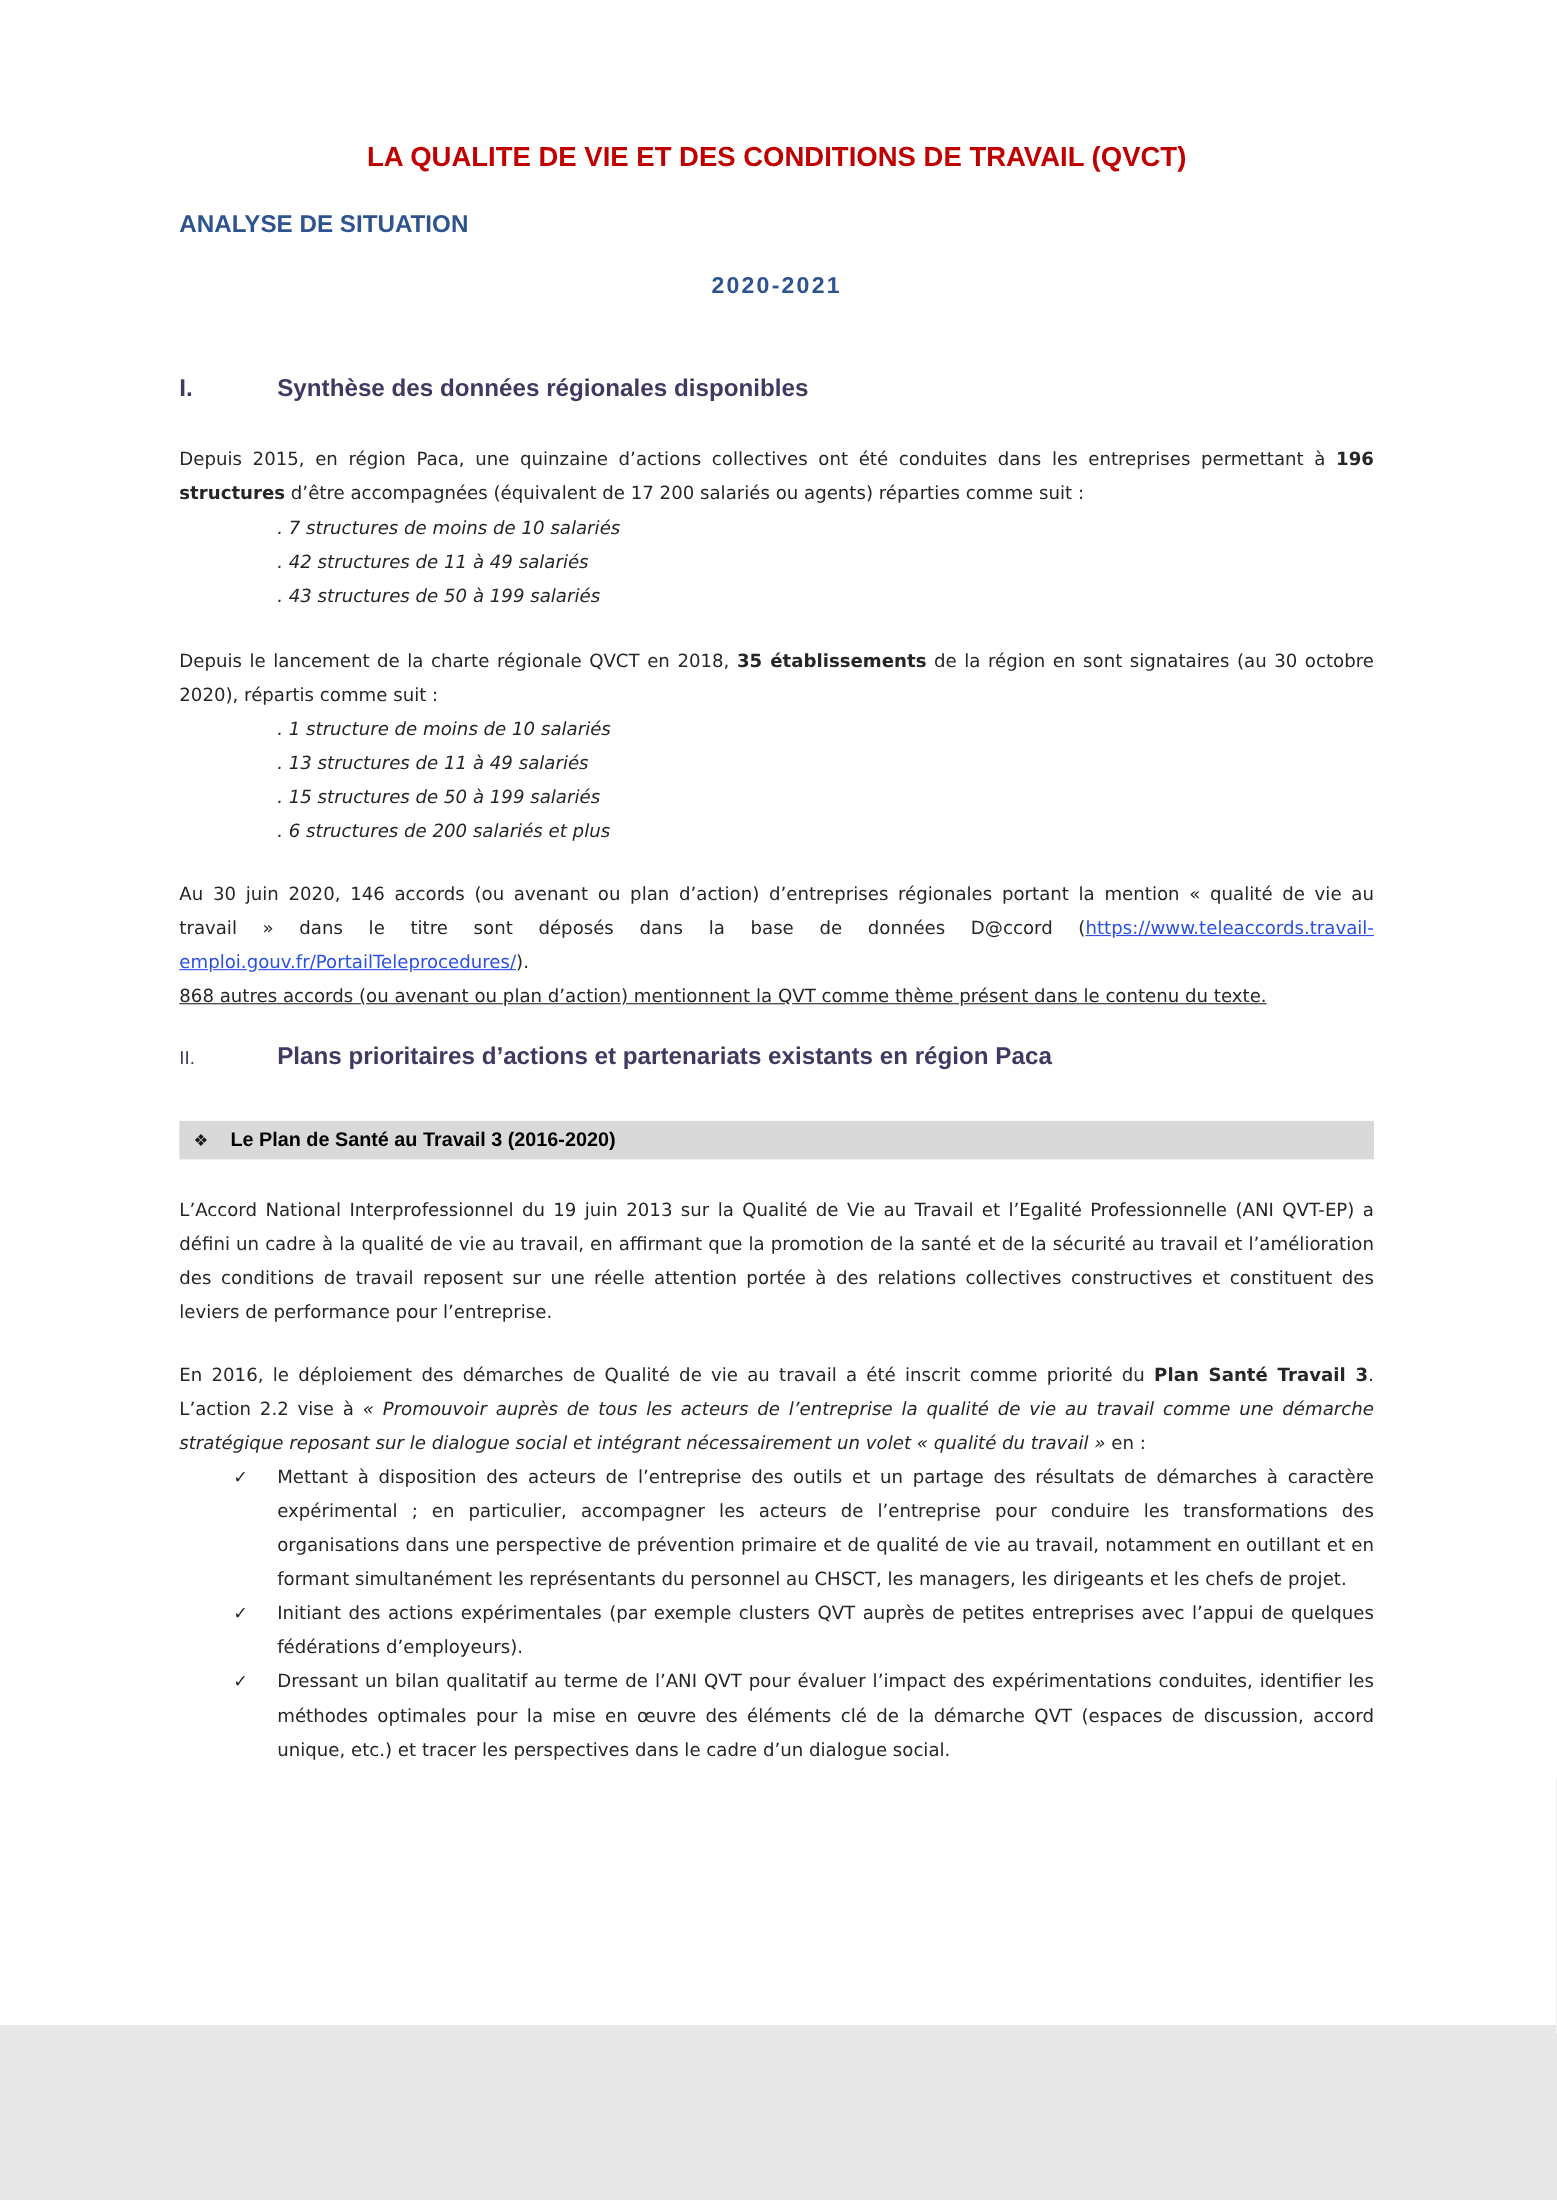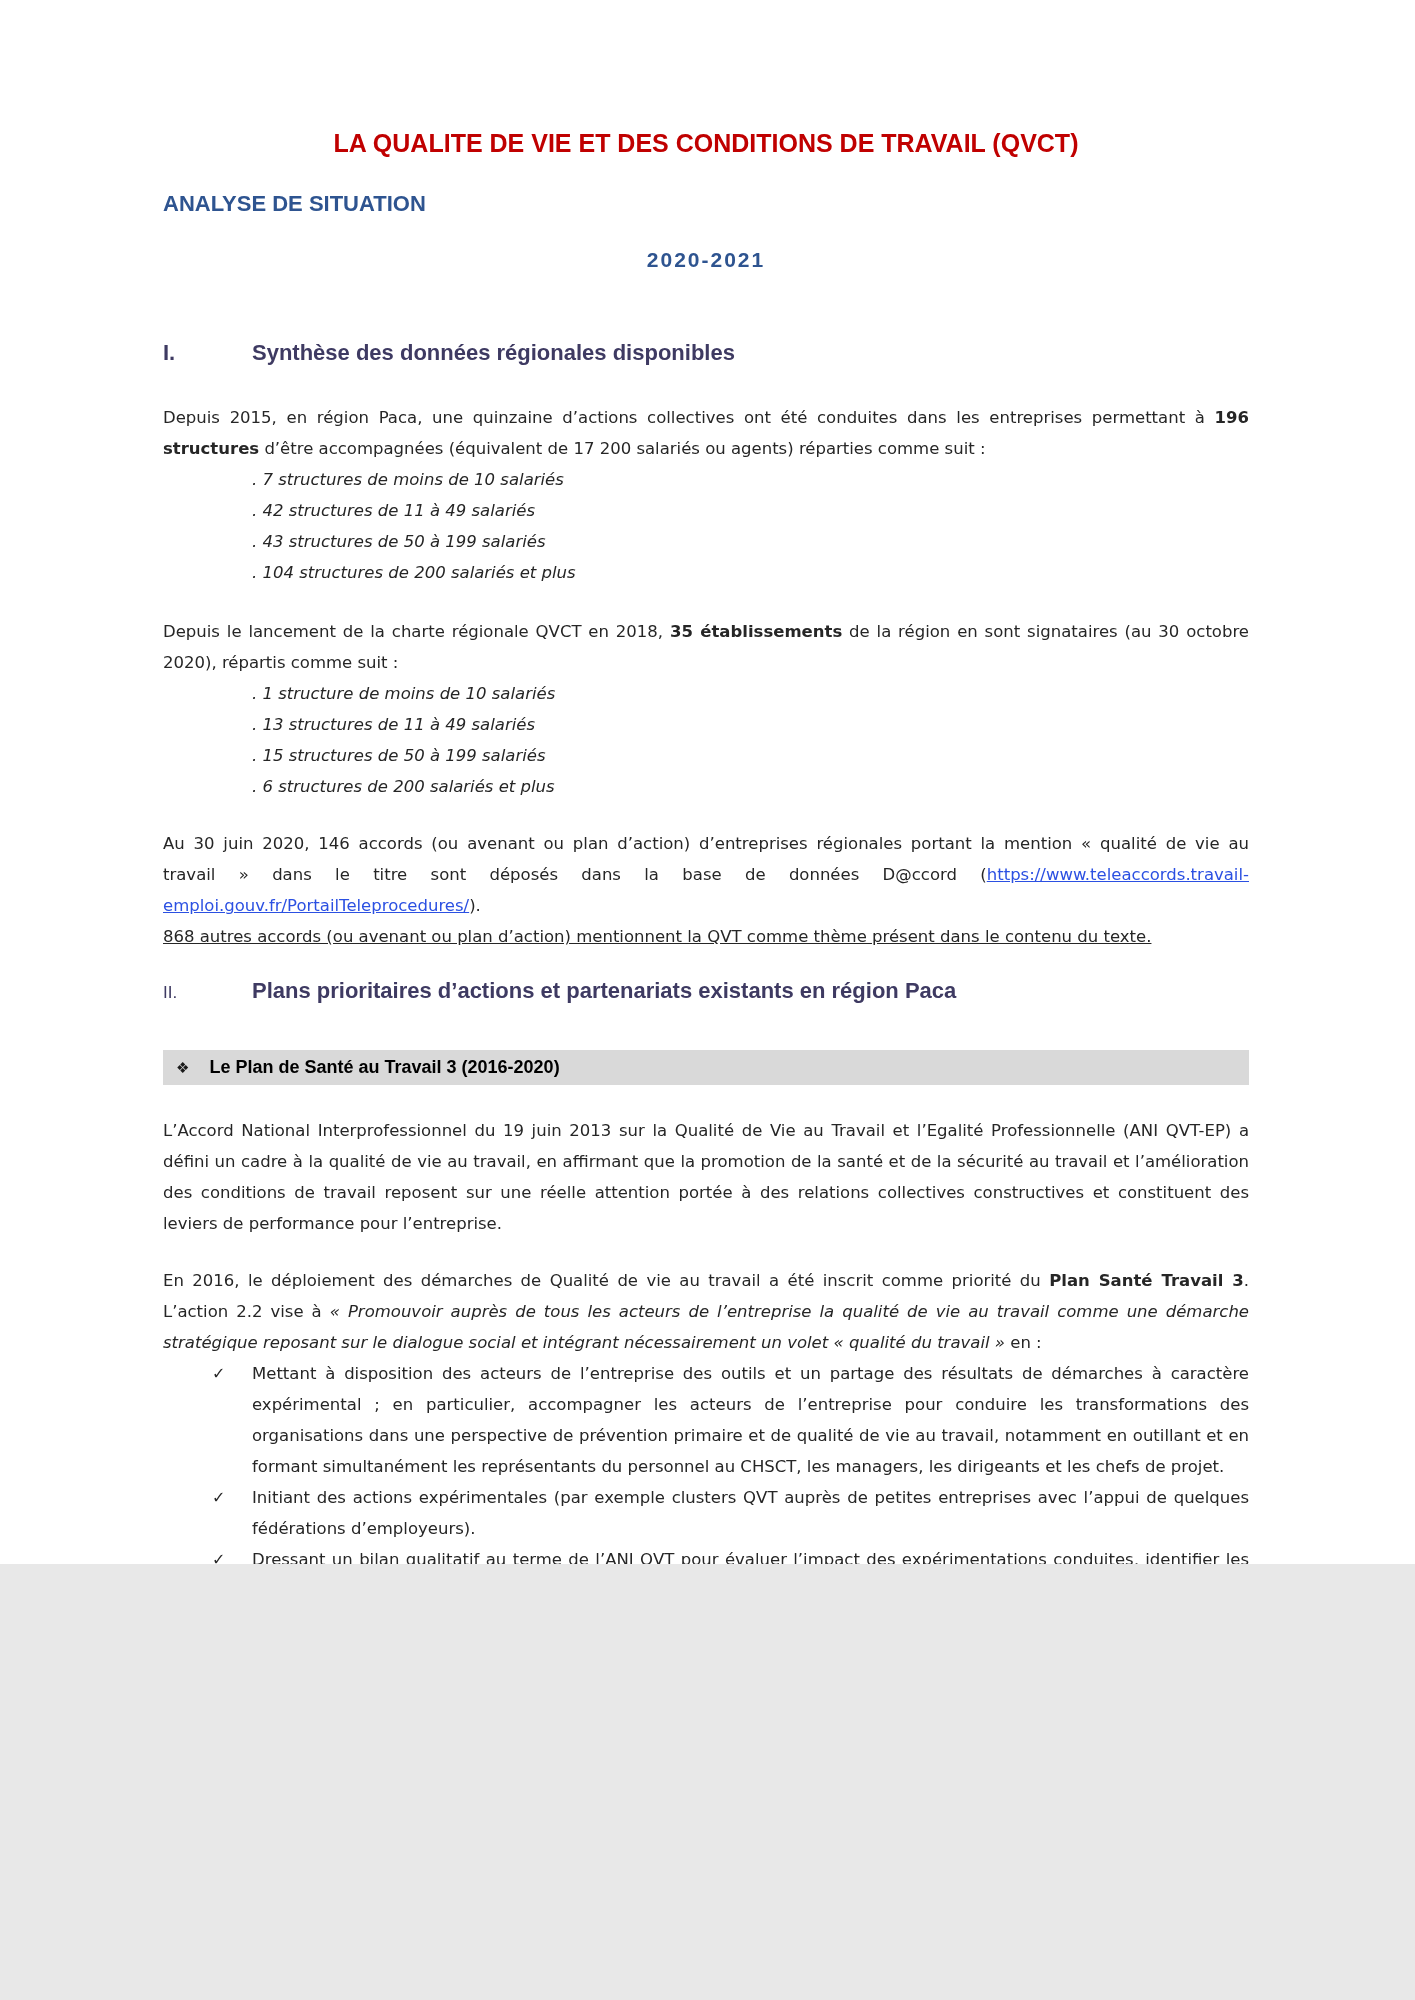--- a/index.html
+++ b/index.html
@@ -1,18 +1,18 @@
 <!DOCTYPE html>
 <html lang="fr"><head>
 <meta charset="utf-8">
 <style>
   html,body{margin:0;padding:0;background:#e8e8e8;}
   .page{
     position:relative;
-    width:1415px;height:1564px;
+    width:1415px;height:1841px;
     margin:0 auto;
     background:#ffffff;
     font-family:"DejaVu Sans",sans-serif;
     color:#262626;
     overflow:hidden;
   }
   .content{padding:128px 166px 0 163px;}
 
   
   .doc-title{
@@ -113,21 +113,20 @@
       <span class="hnum">I.</span>
       <span>Synthèse des données régionales disponibles</span>
     </div>
 
     <p class="para first"><span>Depuis 2015, en région Paca, une quinzaine d’actions collectives ont été conduites dans les entreprises permettant à </span><span class="b">196 structures</span><span> d’être accompagnées (équivalent de 17&nbsp;200 salariés ou agents) réparties comme suit :</span></p>
 
     <ul class="dotlist">
       <li>. 7 structures de moins de 10 salariés</li>
       <li>. 42 structures de 11 à 49 salariés</li>
       <li>. 43 structures de 50 à 199 salariés</li>
-      <li>. 104 structures de 200 salariés et plus</li>
     </ul>
 
     <p class="para" style="margin-top:28px;"><span>Depuis le lancement de la charte régionale QVCT en 2018, </span><span class="b">35 établissements</span><span> de la région en sont signataires (au 30 octobre 2020), répartis comme suit :</span></p>
 
     <ul class="dotlist">
       <li>. 1 structure de moins de 10 salariés</li>
       <li>. 13 structures de 11 à 49 salariés</li>
       <li>. 15 structures de 50 à 199 salariés</li>
       <li>. 6 structures de 200 salariés et plus</li>
     </ul>

